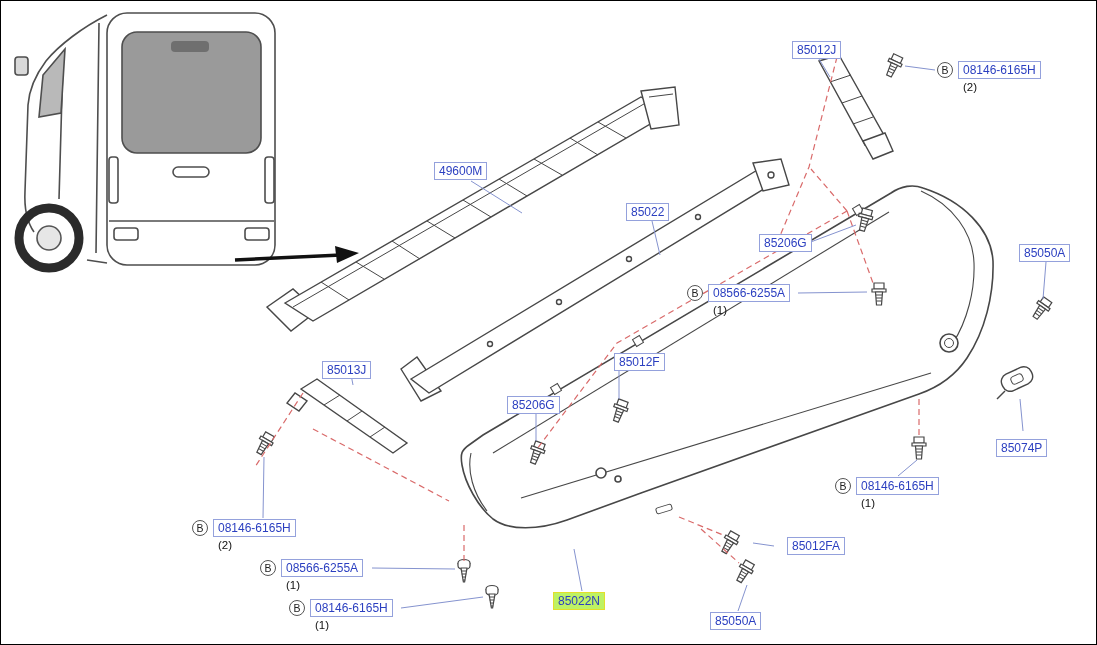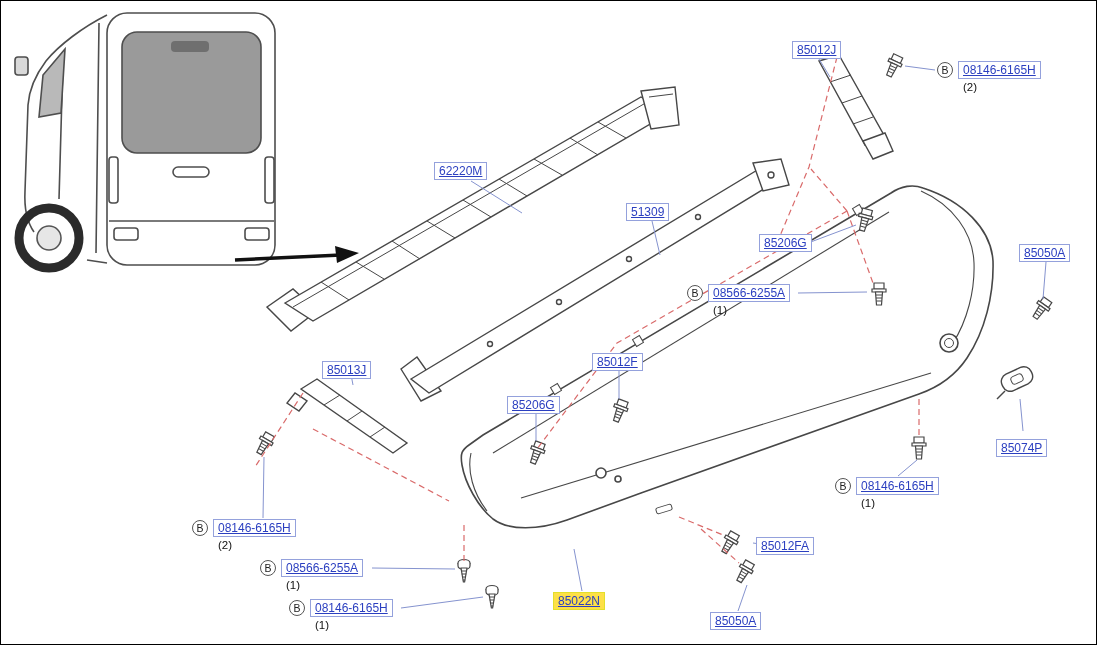--- a/index.html
+++ b/index.html
@@ -7,28 +7,28 @@
   .canvas{
     position:relative;width:1097px;height:645px;background:#fff;
     border:1px solid #000;overflow:hidden;
     font-family:"Liberation Sans","DejaVu Sans",sans-serif;
   }
   .art{position:absolute;left:0;top:0;z-index:1}
   .plabel{position:absolute;font-size:12px;line-height:1;z-index:2}
   .row{display:flex;align-items:center;gap:5px}
   .pbox{
     display:inline-block;border:1px solid #94a1dc;background:#fff;color:#2b3fc0;
-    padding:2px 4px;text-decoration:underline;white-space:nowrap;font-size:12px;cursor:pointer;
+    padding:2px 4px;white-space:nowrap;font-size:12px;cursor:pointer;
   }
   .bcircle{
     flex:0 0 auto;width:16px;height:16px;border:1.3px solid #555;border-radius:50%;
     display:flex;align-items:center;justify-content:center;font-size:10.5px;color:#222;background:#fff;
   }
   .qty{display:block;margin:3px 0 0 26px;color:#111;font-size:11.5px}
-  .highlight .pbox{background:#fde047;border-color:#e3df2b}
+  .highlight .pbox{background:#bef264;border-color:#e3df2b}
 </style>
 </head>
 <body>
 
 <div class="canvas">
 
   <svg class="art" width="1097" height="645" viewBox="0 0 1097 645">
     <defs>
       <g id="bolt" stroke="#474747" stroke-width="1.2" fill="#fff">
         <path d="M-5,-10 L5,-10 L5,-4 L-5,-4 Z"></path>
@@ -185,27 +185,27 @@
   <div class="plabel" style="left:936px;top:60px">
     <div class="row">
       <span class="bcircle">B</span>
       <span class="pbox">08146-6165H</span>
     </div>
     <span class="qty">(2)</span>
   </div>
 
   <div class="plabel" style="left:433px;top:161px">
     <div class="row">
-        <span class="pbox">62220M</span>
+        <span class="pbox">49600M</span>
       </div>
   </div>
 
   <div class="plabel" style="left:625px;top:202px">
     <div class="row">
-        <span class="pbox">51309</span>
+        <span class="pbox">85022</span>
       </div>
   </div>
 
   <div class="plabel" style="left:758px;top:233px">
     <div class="row">
         <span class="pbox">85206G</span>
       </div>
   </div>
 
   <div class="plabel" style="left:686px;top:283px">
@@ -221,21 +221,21 @@
         <span class="pbox">85050A</span>
       </div>
   </div>
 
   <div class="plabel" style="left:321px;top:360px">
     <div class="row">
         <span class="pbox">85013J</span>
       </div>
   </div>
 
-  <div class="plabel" style="left:591px;top:352px">
+  <div class="plabel" style="left:613px;top:352px">
     <div class="row">
         <span class="pbox">85012F</span>
       </div>
   </div>
 
   <div class="plabel" style="left:506px;top:395px">
     <div class="row">
         <span class="pbox">85206G</span>
       </div>
   </div>
@@ -263,21 +263,21 @@
     </div>
     <span class="qty">(1)</span>
   </div>
 
   <div class="plabel highlight" style="left:552px;top:591px">
     <div class="row">
         <span class="pbox">85022N</span>
       </div>
   </div>
 
-  <div class="plabel" style="left:755px;top:536px">
+  <div class="plabel" style="left:786px;top:536px">
     <div class="row">
         <span class="pbox">85012FA</span>
       </div>
   </div>
 
   <div class="plabel" style="left:709px;top:611px">
     <div class="row">
         <span class="pbox">85050A</span>
       </div>
   </div>

